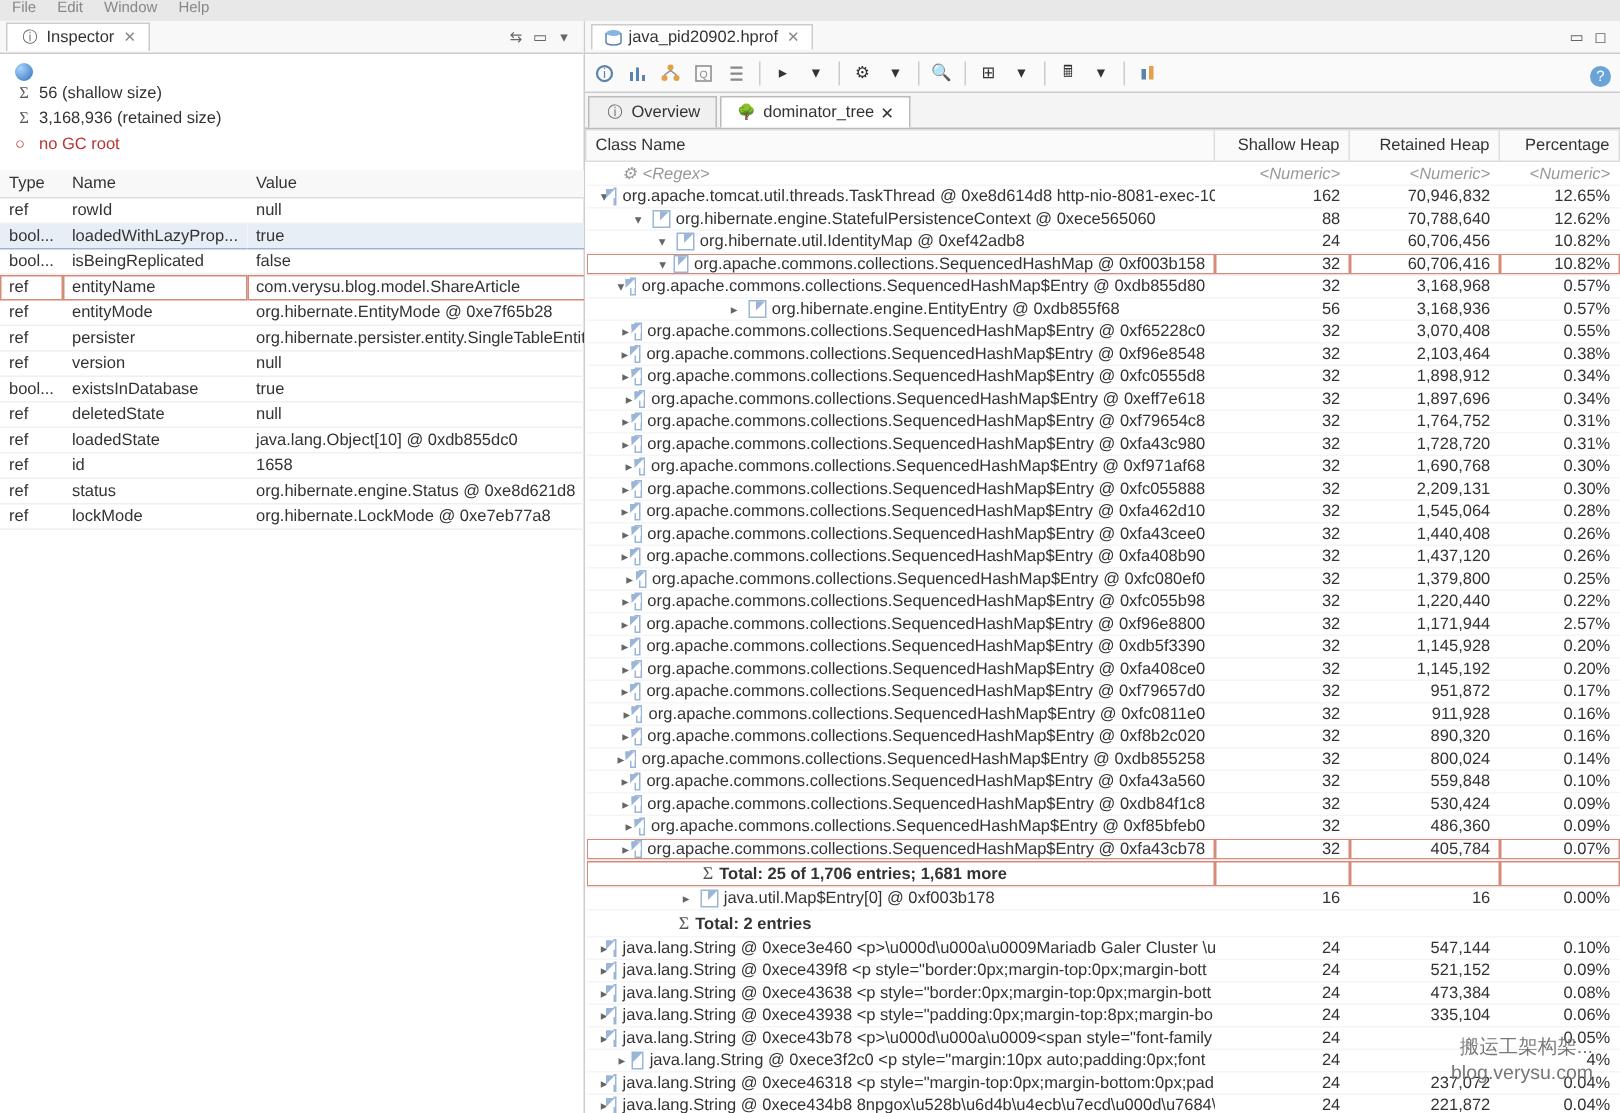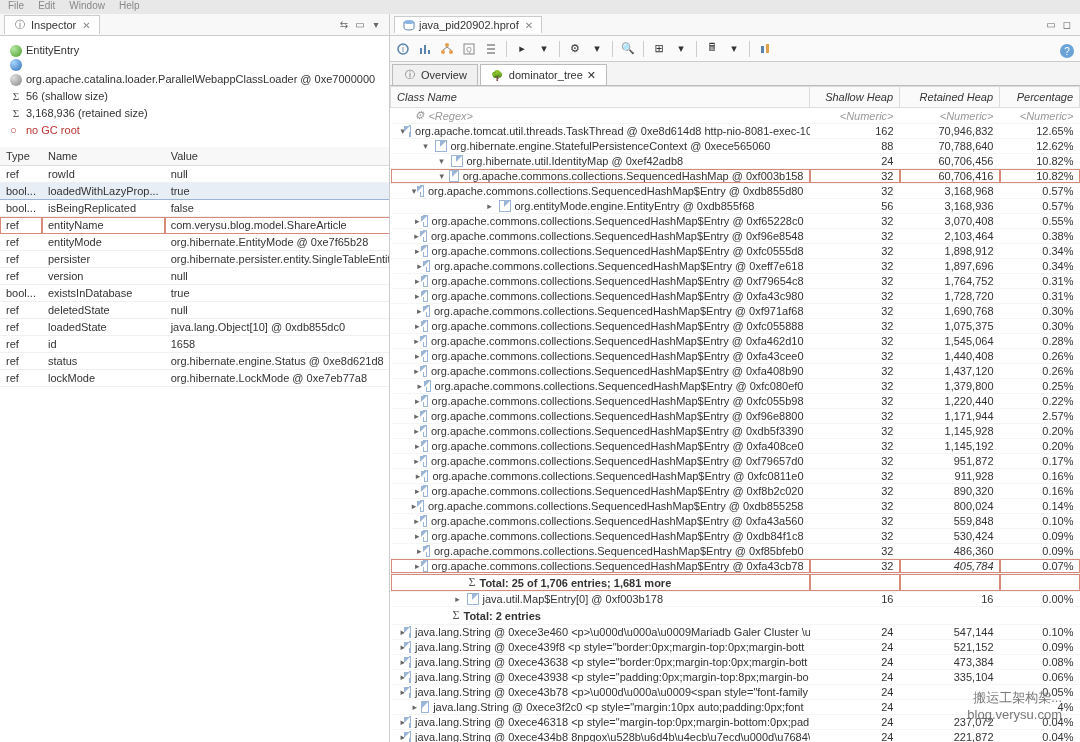--- a/index.html
+++ b/index.html
@@ -34,21 +34,21 @@
 .props-table tr.boxed td { outline: 1px solid #d88a7a; outline-offset: -1px; }
 .col-type { width: 42px; }
 .col-name { width: 150px; }
 .toolbar { display: flex; align-items: center; gap: 4px; padding: 2px 4px; border-bottom: 1px solid #ccc; background: #fafafa; height: 26px; }
 .toolbar .tbtn { width: 18px; height: 18px; display: inline-flex; align-items: center; justify-content: center; cursor: pointer; border-radius: 2px; }
 .toolbar .sep { width: 1px; height: 16px; background: #ccc; margin: 0 2px; }
 .inner-tabs { display: flex; padding: 2px 2px 0 2px; gap: 2px; border-bottom: 1px solid #bbb; background: #f4f4f4; }
 .inner-tabs .tab { padding: 3px 10px; font-size: 11px; border: 1px solid #bbb; border-bottom: none; background: #f0f0f0; display: flex; align-items: center; gap: 4px; cursor: pointer; }
 .inner-tabs .tab.active { background: #fff; }
 .tree-table { width: 100%; border-collapse: collapse; font-size: 11px; table-layout: fixed; }
-.tree-table th { text-align: left; font-weight: normal; padding: 4px 6px; border: 1px solid #ddd; background: #fafafa; font-style: italic; }
+.tree-table th { text-align: left; font-weight: normal; padding: 4px 6px; border: 1px solid #ddd; background: #fafafa; }
 .tree-table th.num, .tree-table td.num { text-align: right; }
 .tree-table td { padding: 1px 6px; border-bottom: 1px solid #f5f5f5; white-space: nowrap; overflow: hidden; text-overflow: ellipsis; }
 .tree-cell { display: flex; align-items: center; gap: 4px; }
 .indent { display: inline-block; }
 .expander { width: 10px; display: inline-block; text-align: center; color: #666; font-size: 9px; cursor: pointer; }
 .class-icon { width: 12px; height: 12px; display: inline-block; background: #fff; border: 1px solid #9ab5d6; position: relative; }
 .class-icon::before { content: ""; position: absolute; top: 0; right: 0; border-width: 3px; border-style: solid; border-color: #9ab5d6 #fff #fff #9ab5d6; }
 .regex-row td { color: #999; font-style: italic; }
 .boxed-row td { box-shadow: inset 0 0 0 1px #d88a7a; }
 .sigma { font-family: Georgia, serif; font-size: 12px; color: #555; }
@@ -81,29 +81,21 @@
       <div class="view-tab-spacer"></div>
       <div class="view-tab-icons">
         <span class="mini-icon">⇆</span>
         <span class="mini-icon">▭</span>
         <span class="mini-icon">▾</span>
       </div>
     </div>
 
     <div class="inspector-body" id="inspector-items">
         <div class="row">
-          <span class="icon-circle ic-green"></span>
-          <span>EntityEntry</span>
-        </div>
-        <div class="row">
           <span class="icon-circle ic-blue"></span>
-        </div>
-        <div class="row">
-          <span class="icon-circle ic-gray"></span>
-          <span>org.apache.catalina.loader.ParallelWebappClassLoader @ 0xe7000000</span>
         </div>
         <div class="row">
           <span class="icon-sigma">Σ</span>
           <span>56 (shallow size)</span>
         </div>
         <div class="row">
           <span class="icon-sigma">Σ</span>
           <span>3,168,936 (retained size)</span>
         </div>
         <div class="row">
@@ -369,21 +361,21 @@
               <td class="num">32</td>
               <td class="num">3,168,968</td>
               <td class="num">0.57%</td>
             </tr>
             <tr>
               <td>
                 <span class="tree-cell">
                   <span class="indent" style="width: 84px;"></span>
                   <span class="expander">▸</span>
                   <span class="class-icon"></span>
-                  <span> org.entityMode.engine.EntityEntry @ 0xdb855f68</span>
+                  <span> org.hibernate.engine.EntityEntry @ 0xdb855f68</span>
                 </span>
               </td>
               <td class="num">56</td>
               <td class="num">3,168,936</td>
               <td class="num">0.57%</td>
             </tr>
             <tr>
               <td>
                 <span class="tree-cell">
                   <span class="indent" style="width: 68px;"></span>
@@ -477,21 +469,21 @@
             <tr>
               <td>
                 <span class="tree-cell">
                   <span class="indent" style="width: 68px;"></span>
                   <span class="expander">▸</span>
                   <span class="class-icon"></span>
                   <span> org.apache.commons.collections.SequencedHashMap$Entry @ 0xfc055888</span>
                 </span>
               </td>
               <td class="num">32</td>
-              <td class="num">1,075,375</td>
+              <td class="num">2,209,131</td>
               <td class="num">0.30%</td>
             </tr>
             <tr>
               <td>
                 <span class="tree-cell">
                   <span class="indent" style="width: 68px;"></span>
                   <span class="expander">▸</span>
                   <span class="class-icon"></span>
                   <span> org.apache.commons.collections.SequencedHashMap$Entry @ 0xfa462d10</span>
                 </span>
@@ -685,21 +677,21 @@
             <tr>
               <td style="box-shadow: rgb(216, 138, 122) 0px 0px 0px 1px inset;">
                 <span class="tree-cell">
                   <span class="indent" style="width: 68px;"></span>
                   <span class="expander">▸</span>
                   <span class="class-icon"></span>
                   <span> org.apache.commons.collections.SequencedHashMap$Entry @ 0xfa43cb78</span>
                 </span>
               </td>
               <td class="num" style="box-shadow: rgb(216, 138, 122) 0px 0px 0px 1px inset;">32</td>
-              <td class="num" style="box-shadow: rgb(216, 138, 122) 0px 0px 0px 1px inset; font-style: italic;">405,784</td>
+              <td class="num" style="box-shadow: rgb(216, 138, 122) 0px 0px 0px 1px inset;">405,784</td>
               <td class="num" style="box-shadow: rgb(216, 138, 122) 0px 0px 0px 1px inset;">0.07%</td>
             </tr>
             <tr>
               <td style="box-shadow: rgb(216, 138, 122) 0px 0px 0px 1px inset;">
                 <span class="tree-cell">
                   <span class="indent" style="width: 68px;"></span>
                   <span class="sigma">Σ</span>
                   <b> Total: 25 of 1,706 entries; 1,681 more</b>
                 </span>
               </td>

